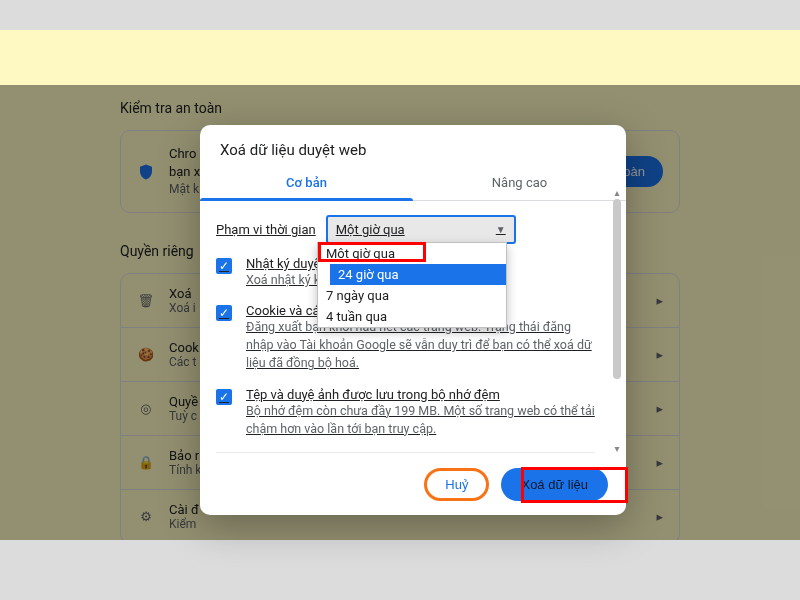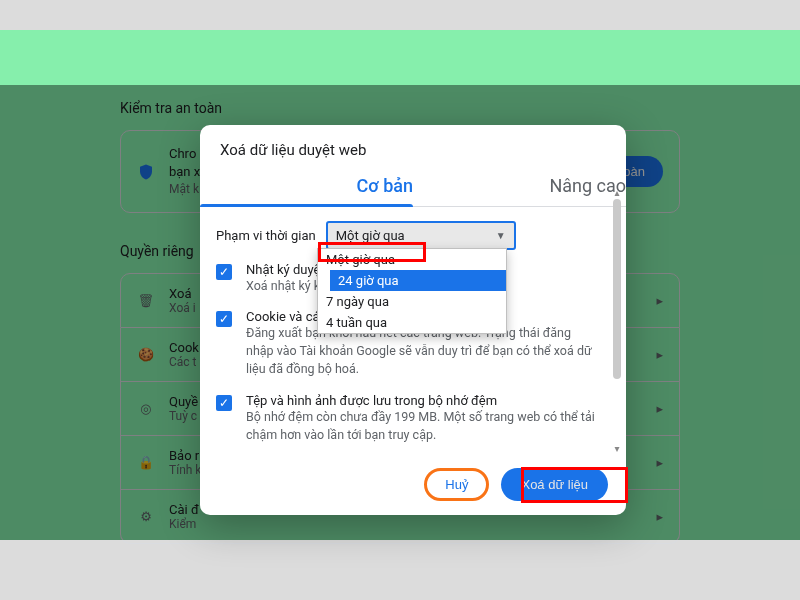--- a/index.html
+++ b/index.html
@@ -9,21 +9,21 @@
     width: 800px;
     height: 600px;
     overflow: hidden;
     position: relative;
     font-size: 13px;
     color: #202124;
   }
   .page-bg {
     position: absolute;
     top: 30px; left: 0; right: 0; height: 510px;
-    background: #86efac;
+    background: #fef9c3;
     padding: 70px 120px 16px 120px;
   }
   .overlay {
     position: absolute;
     top: 85px; left: 0; right: 0; height: 455px;
     background: rgba(0,0,0,0.42);
   }
   .section-title {
     font-size: 14px;
     color: #202124;
@@ -83,36 +83,37 @@
     font-size: 15px;
     color:#202124;
     padding: 16px 20px 4px 20px;
   }
   .tabs {
     display:flex;
     border-bottom:1px solid #dadce0;
     position:relative;
   }
   .tab {
-    flex:1; text-align:right;
+    flex:1; text-align:center;
     padding: 12px 0 10px 0;
-    font-size: 18px;
+    font-size: 13px;
     color:#5f6368;
     cursor:pointer;
   }
   .tab.active { color:#1a73e8; font-weight:500; }
   .tab-indicator {
     position:absolute; bottom:-1px; left:0;
     width:50%; height:3px; background:#1a73e8;
     border-radius: 3px 3px 0 0;
   }
   .modal-body {
     flex:1; overflow:hidden;
     padding: 14px 31px 0 16px;
     position:relative;
+    text-decoration:underline;
   }
   .range-row {
     display:flex; align-items:center; gap: 10px;
     margin-bottom: 12px;
   }
   .range-label { font-size:13px; color:#202124; }
   .select-box {
     border:2px solid #1a73e8;
     border-radius: 3px;
     padding: 5px 8px;
@@ -171,21 +172,21 @@
   .modal-footer {
     display:flex; justify-content:flex-end; gap:12px;
     padding: 10px 18px 14px 18px;
   }
   .btn-outline {
     border:3px solid #f97316; color:#1a73e8;
     background:#fff; border-radius:18px;
     padding: 6px 18px; font-size:13px; cursor:pointer;
   }
   .btn-primary {
-    background:#1a73e8; color:#e5e5e5; border:none;
+    background:#1a73e8; color:#0f172a; border:none;
     border-radius:18px; padding: 7px 20px;
     font-size:13px; cursor:pointer;
   }
 
   .scrollbar-track {
     position:absolute; right:2px; top:60px; bottom:60px;
     width:14px;
   }
   .scroll-up, .scroll-down {
     width:14px; height:14px;
@@ -312,21 +313,21 @@
       <div class="chk">✓</div>
       <div class="chk-text">
         <div class="hd"><span>Cookie và cá</span>&nbsp;&nbsp;&nbsp;&nbsp;&nbsp;&nbsp;&nbsp;&nbsp;&nbsp;&nbsp;&nbsp;&nbsp;&nbsp;&nbsp;&nbsp;&nbsp;&nbsp;&nbsp;&nbsp;&nbsp;&nbsp;&nbsp;&nbsp;&nbsp;&nbsp;&nbsp;&nbsp;&nbsp;<span>ng web</span></div>
         <div class="sb">Đăng xuất bạn khỏi hầu hết các trang web. Trạng thái đăng nhập vào Tài khoản Google sẽ vẫn duy trì để bạn có thể xoá dữ liệu đã đồng bộ hoá.</div>
       </div>
     </div>
 
     <div class="chk-row">
       <div class="chk">✓</div>
       <div class="chk-text">
-        <div class="hd">Tệp và hình ảnh được lưu trong bộ nhớ đệm</div>
+        <div class="hd">Tệp và duyệ ảnh được lưu trong bộ nhớ đệm</div>
         <div class="sb">Bộ nhớ đệm còn chưa đầy 199 MB. Một số trang web có thể tải chậm hơn vào lần tới bạn truy cập.</div>
       </div>
     </div>
 
     <div class="info-box">
       
       
     </div>
   </div>
 

